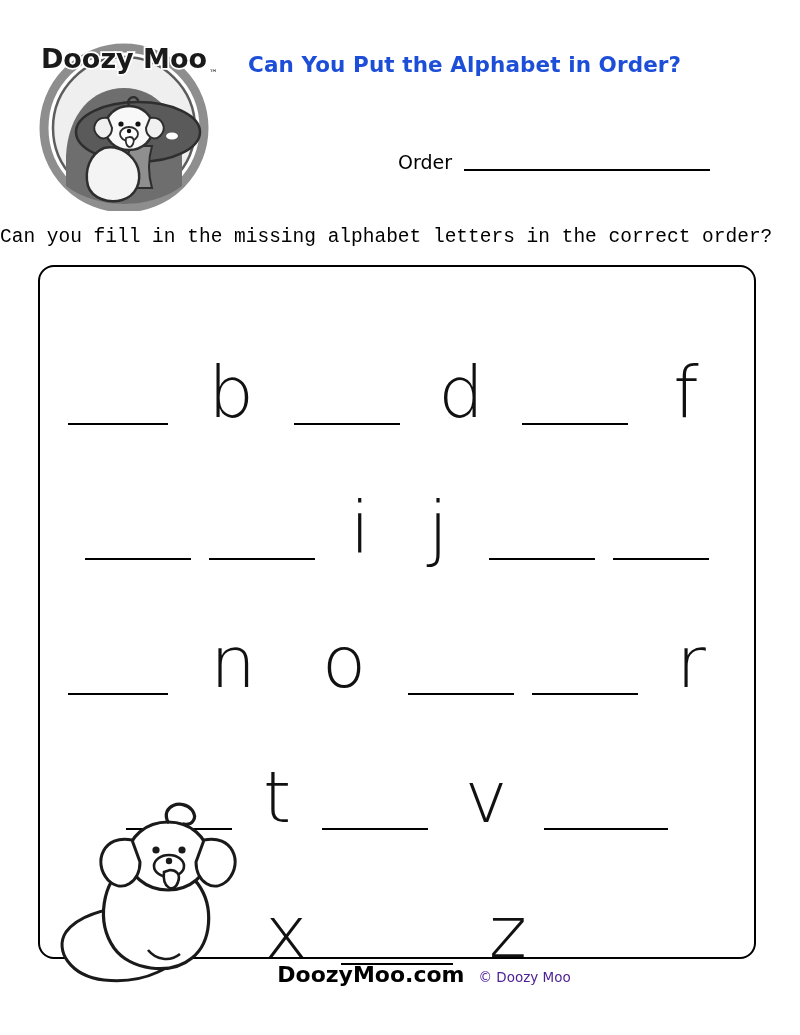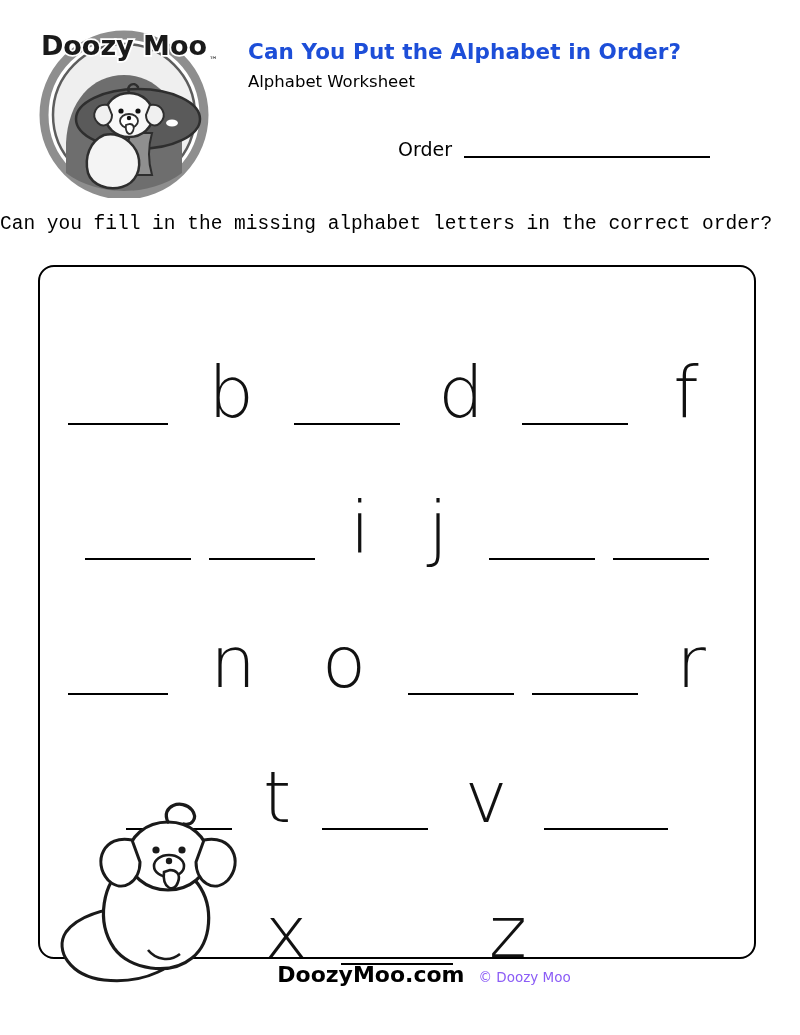--- a/index.html
+++ b/index.html
@@ -12,21 +12,21 @@
     height: 1035px;
     position: relative;
     font-family: "Liberation Sans", sans-serif;
     color: #000000;
     overflow: hidden;
   }
 
   
   .header {
     position: absolute;
-    top: 13px;
+    top: 26px;
     left: 0;
     width: 660px;
     height: 190px;
   }
 
   .logo {
     position: absolute;
     left: 26px;
     top: 10px;
     width: 196px;
@@ -161,21 +161,21 @@
   }
   .site-name {
     font-family: "DejaVu Sans", sans-serif;
     font-size: 22px;
     font-weight: bold;
     color: #000;
   }
   .copyright {
     font-family: "DejaVu Sans", sans-serif;
     font-size: 13.5px;
-    color: #8b5cf6;
+    color: #4c1d95;
     margin-left: 14px;
   }
 </style>
 </head>
 <body>
 
 <div class="header">
 
   <div class="logo">
     <svg width="196" height="175" viewBox="0 0 196 175" xmlns="http://www.w3.org/2000/svg">
@@ -210,21 +210,20 @@
       <path d="M103 70 C100 62 108 58 112 64" fill="none" stroke="#2e2e2e" stroke-width="2.4" stroke-linecap="round"></path>
 
       <path d="M8 20 C8 6 42 2 98 2 C154 2 188 6 188 20 C188 34 154 40 98 40 C42 40 8 34 8 20 Z" fill="#ffffff" opacity="0"></path>
       <text x="98" y="32" text-anchor="middle" font-family="DejaVu Sans, sans-serif" font-size="27" font-weight="bold" fill="#1a1a1a" stroke="#ffffff" stroke-width="3.5" paint-order="stroke">Doozy Moo</text>
       <text x="183" y="40" font-family="DejaVu Sans, sans-serif" font-size="9" fill="#1a1a1a">™</text>
     </svg>
   </div>
 
   <div class="title-block">
     <div class="worksheet-title">Can You Put the Alphabet in Order?</div>
-    <div class="worksheet-subtitle">Alphabet Worksheet</div>
   </div>
 
   <div class="name-row">
     <span class="name-label">Order</span>
     <span class="name-line"></span>
   </div>
 
   <div class="instruction">Can you fill in the missing alphabet letters in the correct order?</div>
 </div>
 

